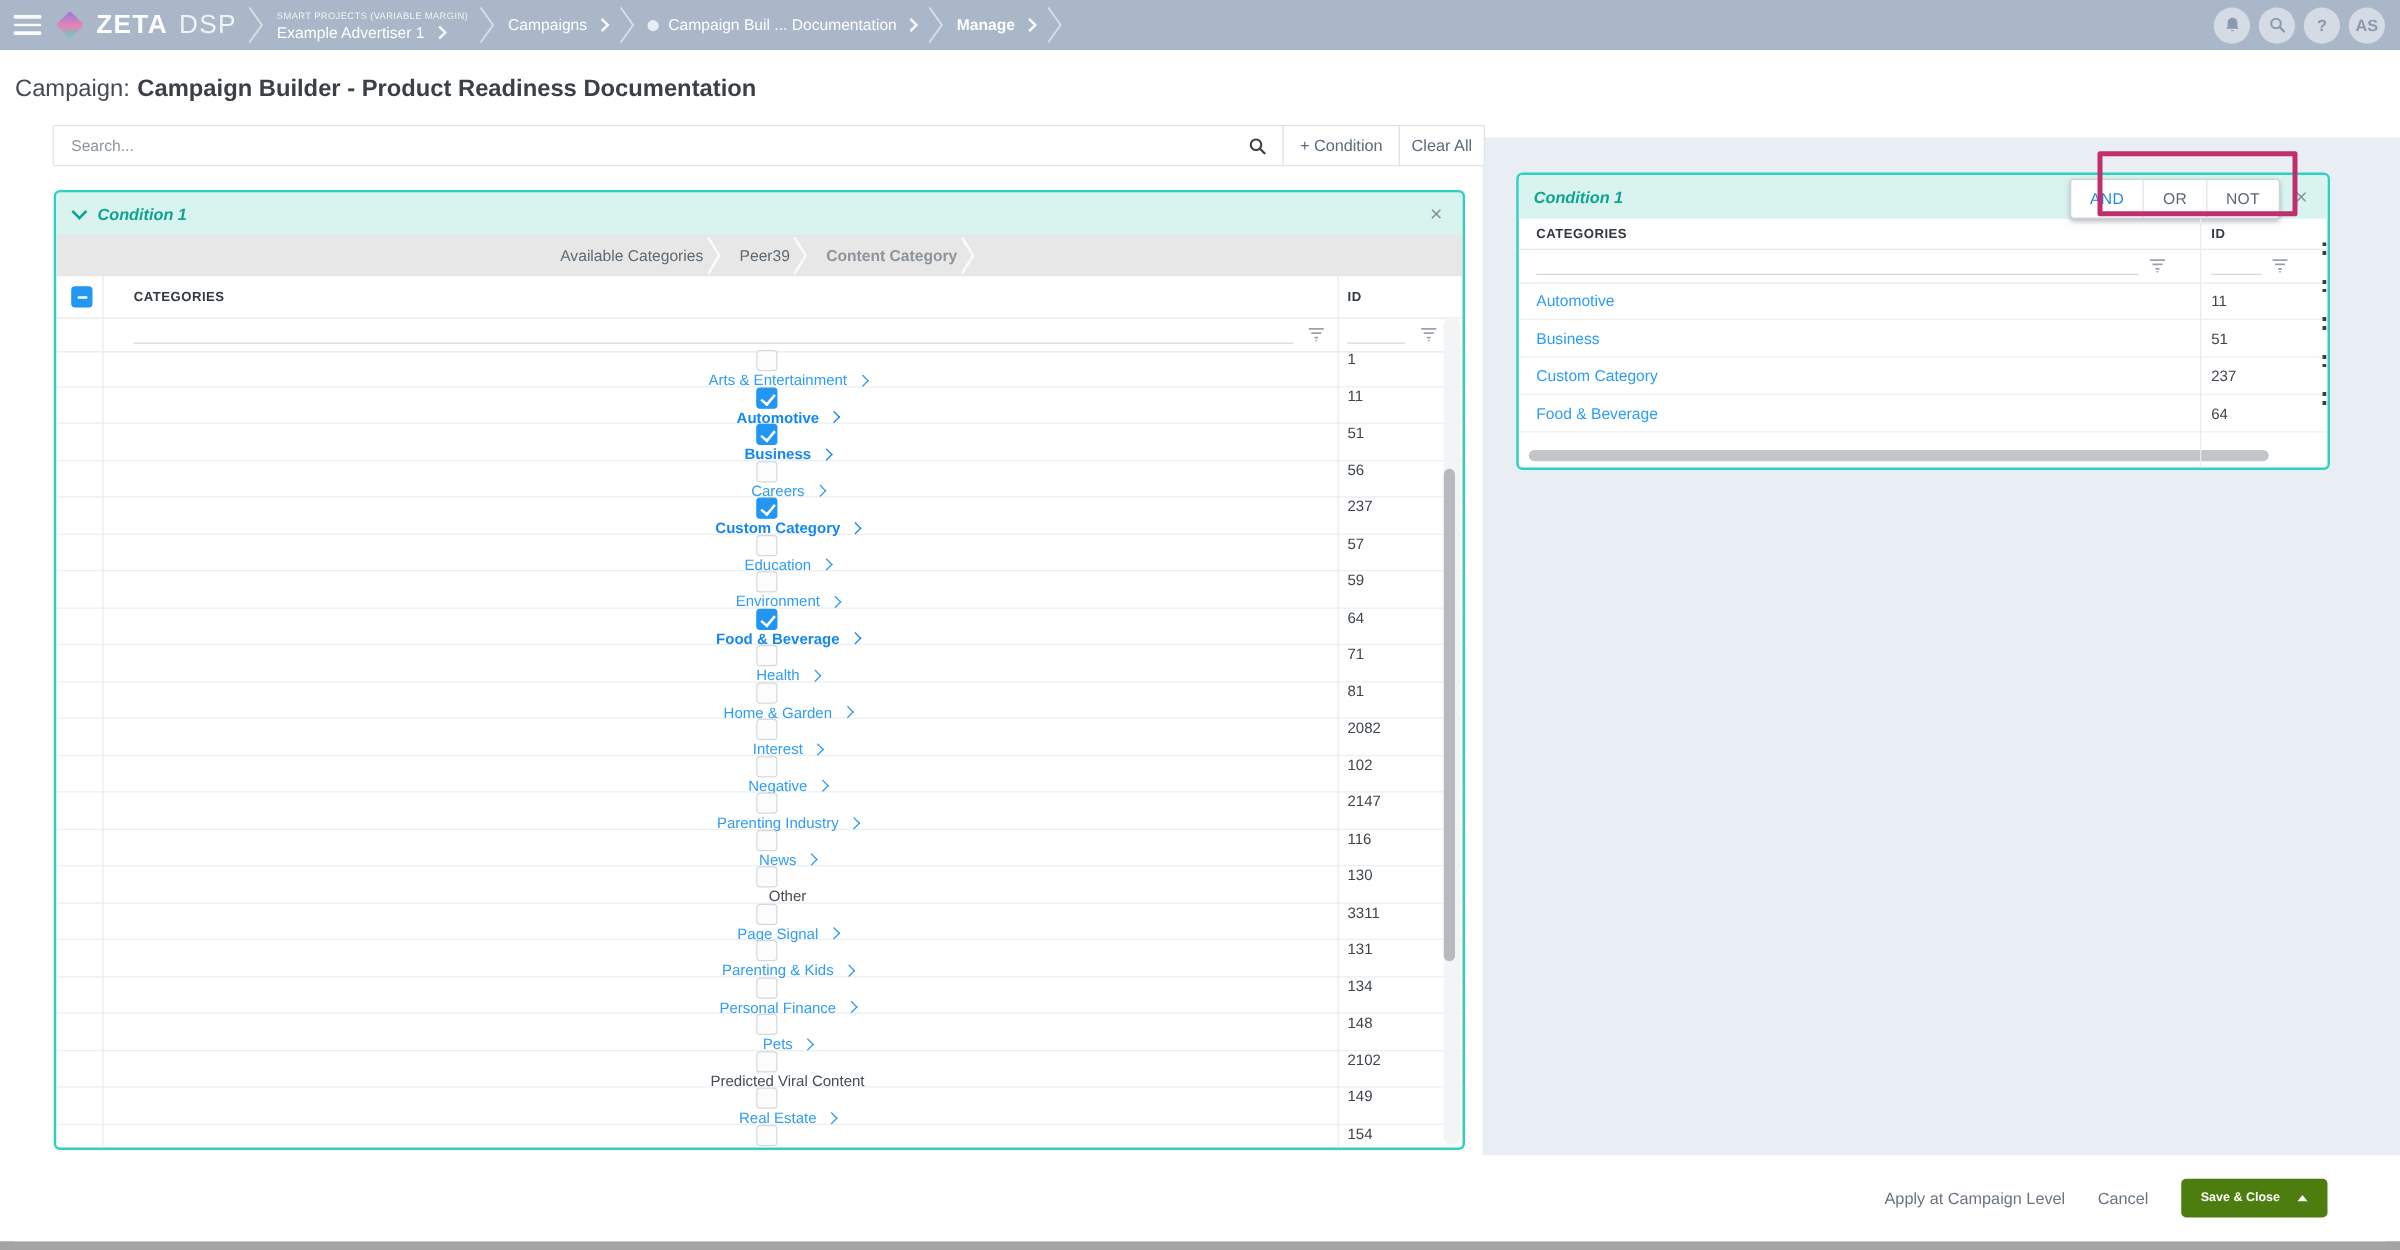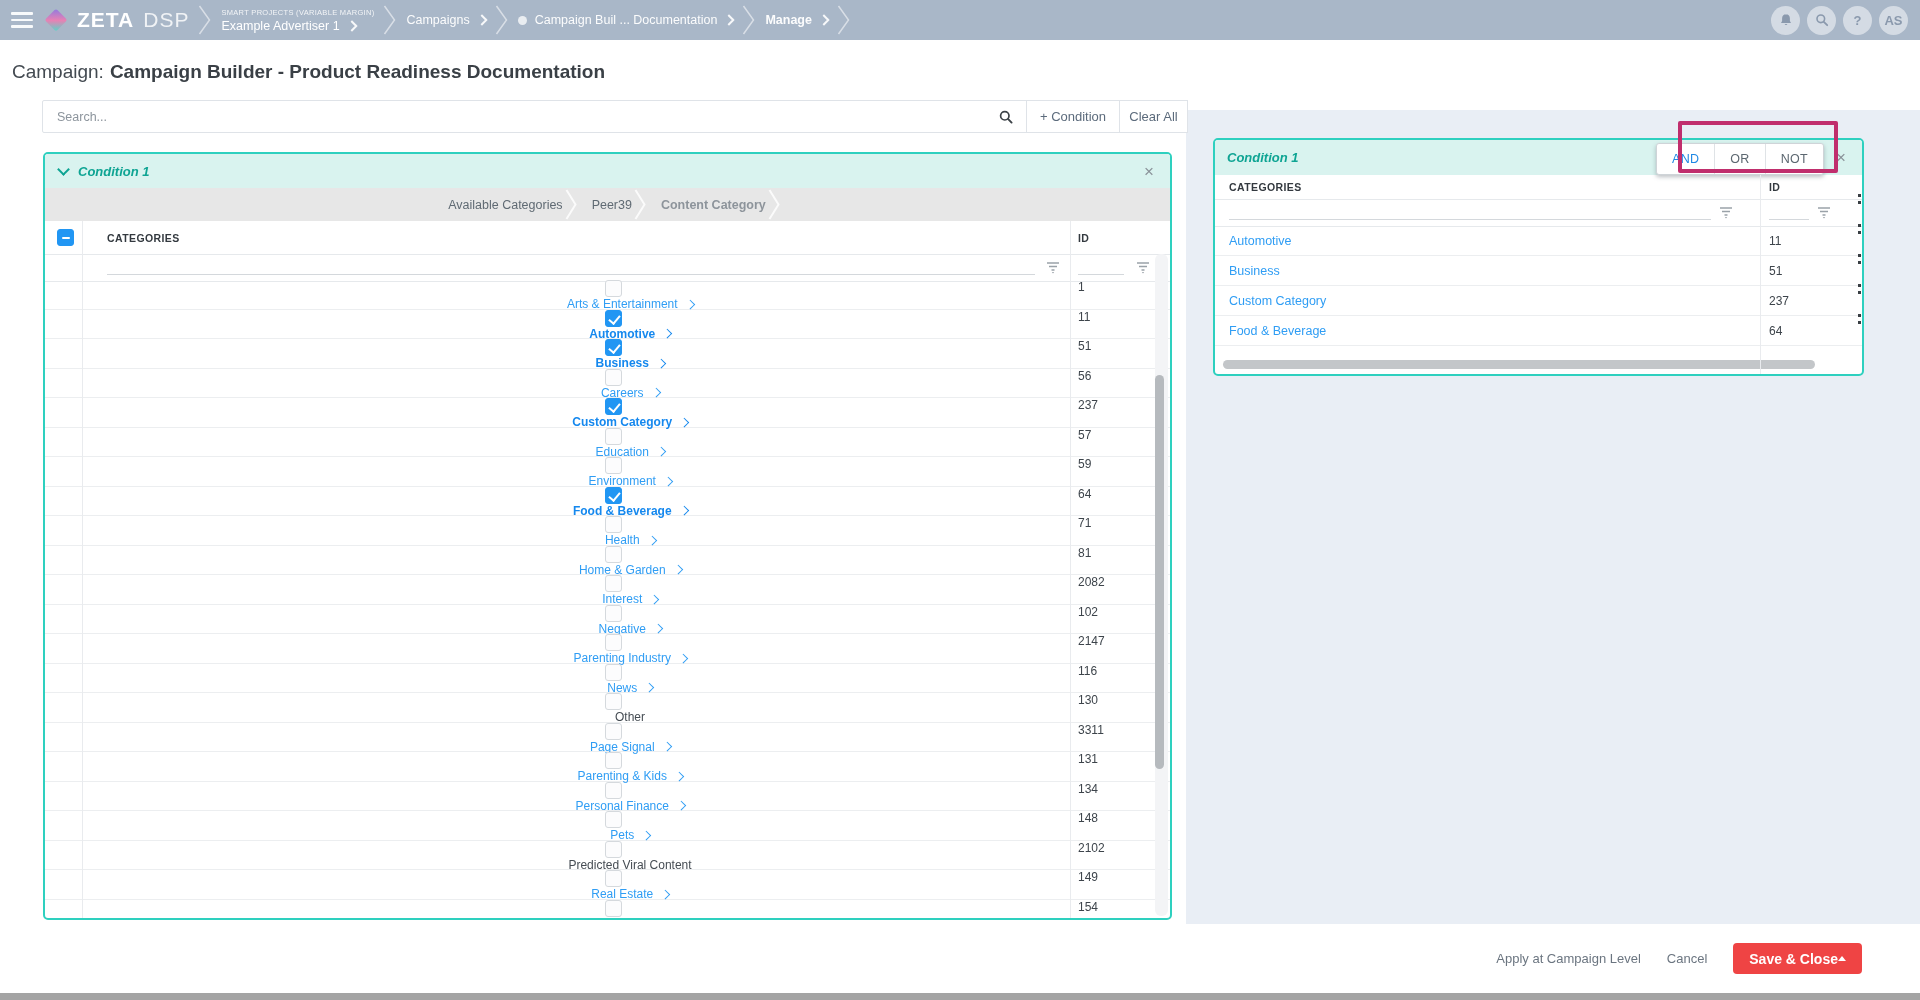--- a/index.html
+++ b/index.html
@@ -97,21 +97,21 @@
   
   .ops{position:absolute;right:38px;top:3px;height:30px;display:flex;background:#fff;border:1px solid #cfd4d8;border-radius:3px;box-shadow:0 2px 4px rgba(90,100,110,.4);overflow:hidden;}
   .op{padding:0 15px;display:flex;align-items:center;justify-content:center;font-size:12.5px;font-weight:400;color:#5c6770;border-left:1px solid #dfe3e6;cursor:pointer;letter-spacing:.3px;}
   .op:first-child{border-left:0;}
   .op.sel{color:#1e88e5;}
   .magenta-box{position:absolute;left:1678px;top:121px;width:160px;height:52px;border:4px solid #c02e6d;border-radius:2px;box-sizing:border-box;z-index:15;pointer-events:none;}
 
   
   .footer{position:absolute;left:0;top:924px;width:1920px;height:69px;background:#fff;border-radius:0 0 12px 12px;display:flex;align-items:center;justify-content:flex-end;padding-right:58px;box-sizing:border-box;gap:26px;z-index:8;}
   .flink{font-size:13px;color:#6b7580;cursor:pointer;white-space:nowrap;}
-  .save-btn{height:31px;background:#ef4444;color:#fff;border-radius:4px;display:flex;align-items:center;padding:0 16px;font-size:14px;font-weight:700;gap:0;cursor:pointer;border:0;font-family:inherit;}
+  .save-btn{height:31px;background:#4d7c0f;color:#fff;border-radius:4px;display:flex;align-items:center;padding:0 16px;font-size:10px;font-weight:700;gap:14px;cursor:pointer;border:0;font-family:inherit;}
   .caret-up{width:0;height:0;border-left:4px solid transparent;border-right:4px solid transparent;border-bottom:5px solid #fff;}
   .bottom-strip{position:absolute;left:0;bottom:0;width:1920px;height:7px;background:#a4a4a4;z-index:2;}
 </style>
 </head>
 <body>
 
 <div class="app">
 
   <header class="navbar">
     <div class="hamburger">

